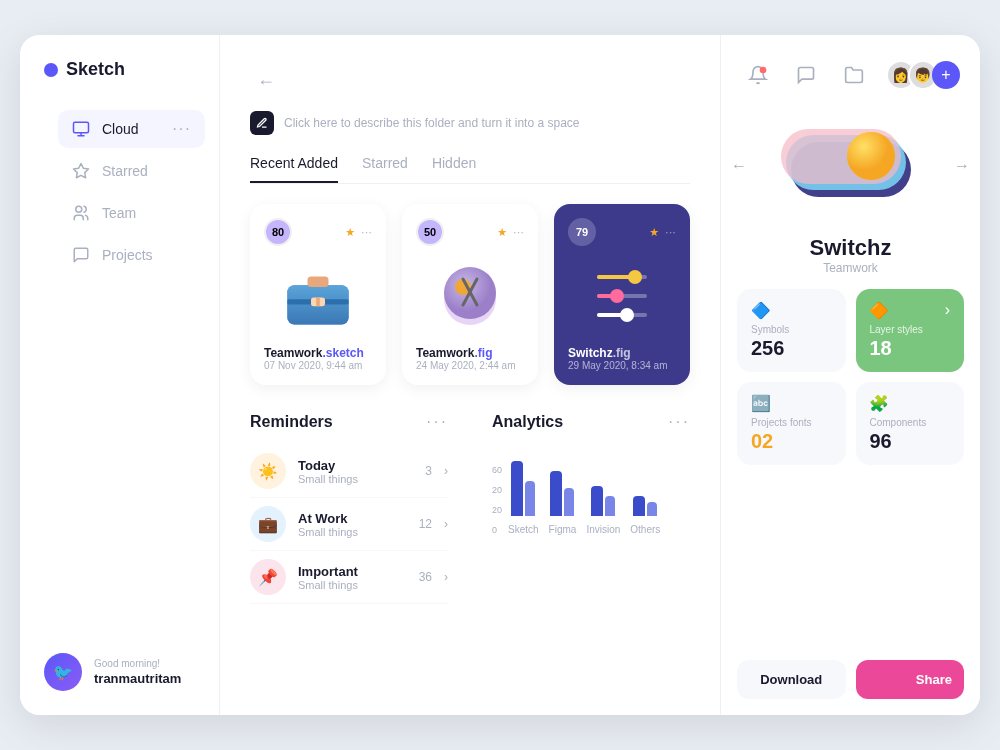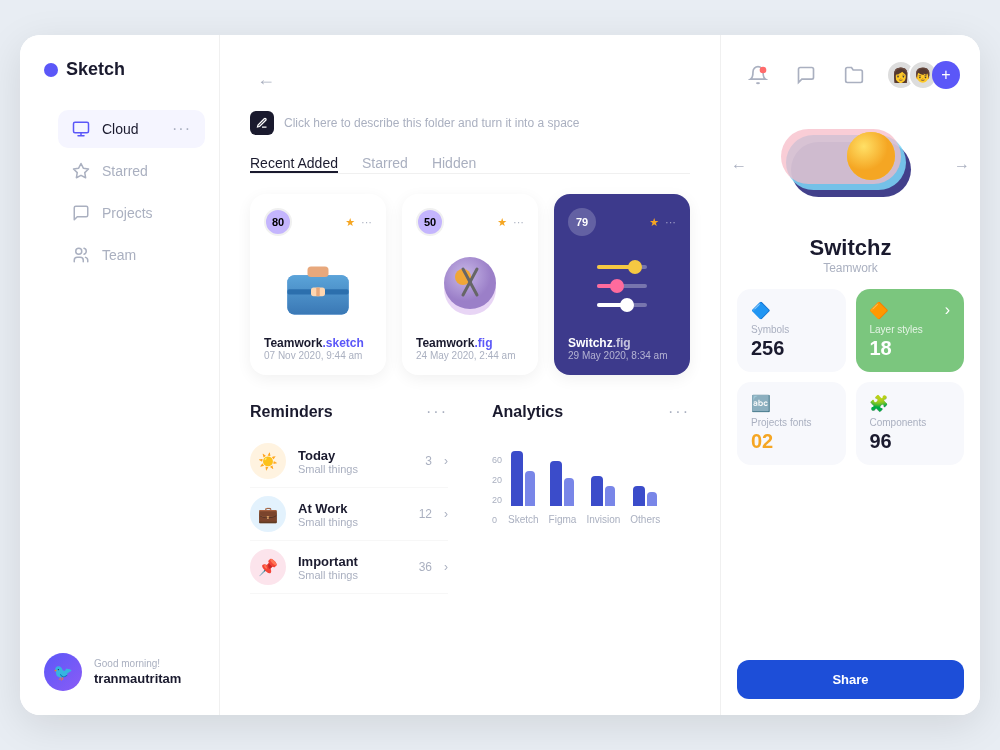--- a/index.html
+++ b/index.html
@@ -191,20 +191,21 @@
       gap: 24px;
       margin-bottom: 20px;
       border-bottom: 1px solid #f0f0f0;
       padding-bottom: 0;
     }
     .tab {
       font-size: 14px;
       font-weight: 500;
       color: #aab0c0;
       cursor: pointer;
+      padding-bottom: 10px;
       border-bottom: 2px solid transparent;
     }
     .tab.active {
       color: #1a1a2e;
       border-bottom: 2px solid #1a1a2e;
     }
 
     
     .file-cards {
       display: flex;
@@ -501,25 +502,26 @@
       color: #1a1a2e;
       font-size: 13px;
       font-weight: 600;
       cursor: pointer;
     }
     .btn-share {
       flex: 1;
       padding: 12px;
       border-radius: 12px;
       border: none;
-      background: #1d4ed8;
+      background: #ec4899;
       color: white;
       font-size: 13px;
       font-weight: 600;
       cursor: pointer;
+      text-align: right;
     }
 
     .score-badge {
       width: 28px;
       height: 28px;
       border-radius: 50%;
       background: #c4b5fd;
       display: flex;
       align-items: center;
       justify-content: center;
@@ -558,35 +560,35 @@
         <span class="nav-icon">
           <svg width="18" height="18" viewBox="0 0 24 24" fill="none" stroke="#aab0c0" stroke-width="2" stroke-linecap="round" stroke-linejoin="round">
             <polygon points="12 2 15.09 8.26 22 9.27 17 14.14 18.18 21.02 12 17.77 5.82 21.02 7 14.14 2 9.27 8.91 8.26 12 2"></polygon>
           </svg>
         </span>
         <span>Starred</span>
       </div>
       <div class="nav-item">
         <span class="nav-icon">
           <svg width="18" height="18" viewBox="0 0 24 24" fill="none" stroke="#aab0c0" stroke-width="2" stroke-linecap="round" stroke-linejoin="round">
-            <path d="M21 15a2 2 0 0 1-2 2H7l-4 4V5a2 2 0 0 1 2-2h14a2 2 0 0 1 2 2z"></path>
-          </svg>
-        </span>
-        <span>Projects</span>
-      </div>
-      <div class="nav-item">
-        <span class="nav-icon">
-          <svg width="18" height="18" viewBox="0 0 24 24" fill="none" stroke="#aab0c0" stroke-width="2" stroke-linecap="round" stroke-linejoin="round">
             <circle cx="9" cy="7" r="4"></circle>
               <path d="M3 21v-2a4 4 0 0 1 4-4h4a4 4 0 0 1 4 4v2"></path>
             <path d="M16 3.13a4 4 0 0 1 0 7.75"></path>
               <path d="M21 21v-2a4 4 0 0 0-3-3.85"></path>
           </svg>
         </span>
         <span>Team</span>
+      </div>
+      <div class="nav-item">
+        <span class="nav-icon">
+          <svg width="18" height="18" viewBox="0 0 24 24" fill="none" stroke="#aab0c0" stroke-width="2" stroke-linecap="round" stroke-linejoin="round">
+            <path d="M21 15a2 2 0 0 1-2 2H7l-4 4V5a2 2 0 0 1 2-2h14a2 2 0 0 1 2 2z"></path>
+          </svg>
+        </span>
+        <span>Projects</span>
       </div>
     </nav>
     <div class="sidebar-footer">
       <div class="avatar-circle">🐦</div>
       <div class="footer-text">
         <small>Good morning!</small>
         <strong>tranmautritam</strong>
       </div>
     </div>
   </div>
@@ -875,17 +877,18 @@
 
         <div class="stat-card">
           <div class="stat-icon">🧩</div>
           <div class="stat-label">Components</div>
           <div class="stat-value">96</div>
         </div>
       </div>
     </div>
 
     <div class="action-buttons">
+      <button class="btn-download">Download</button>
       <button class="btn-share">Share</button>
     </div>
   </div>
 
 </div>
 
 </body></html>

